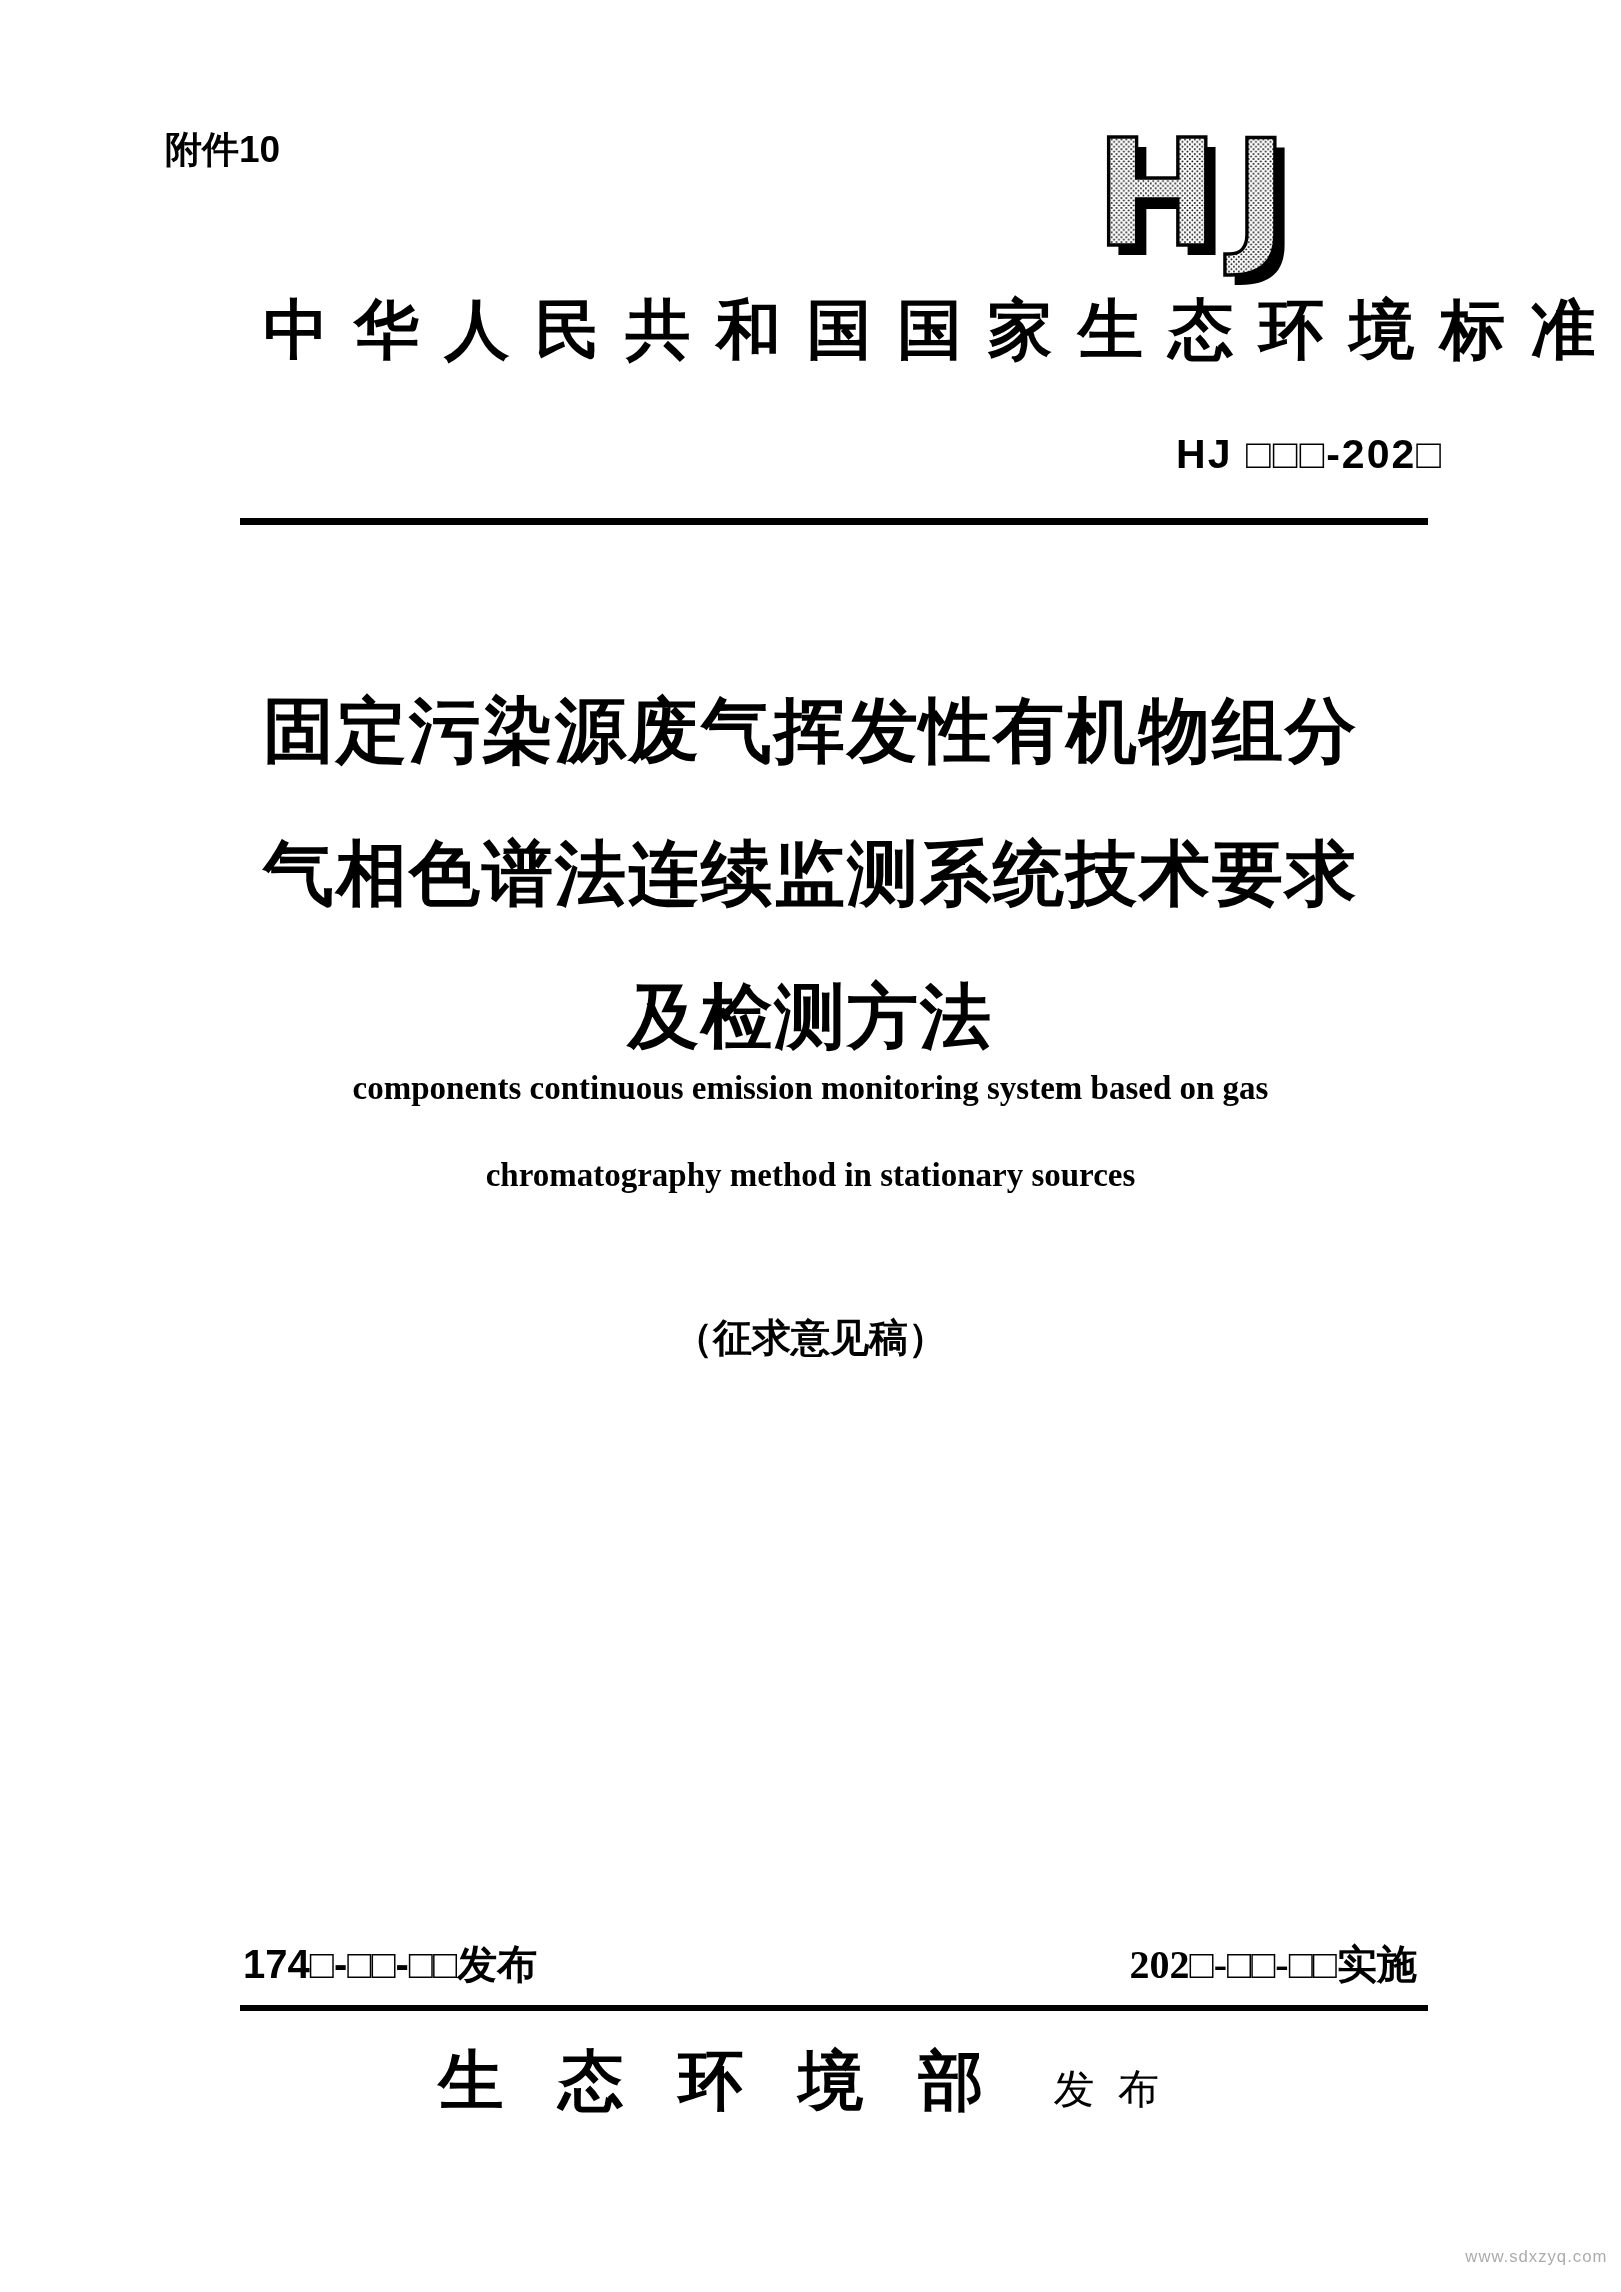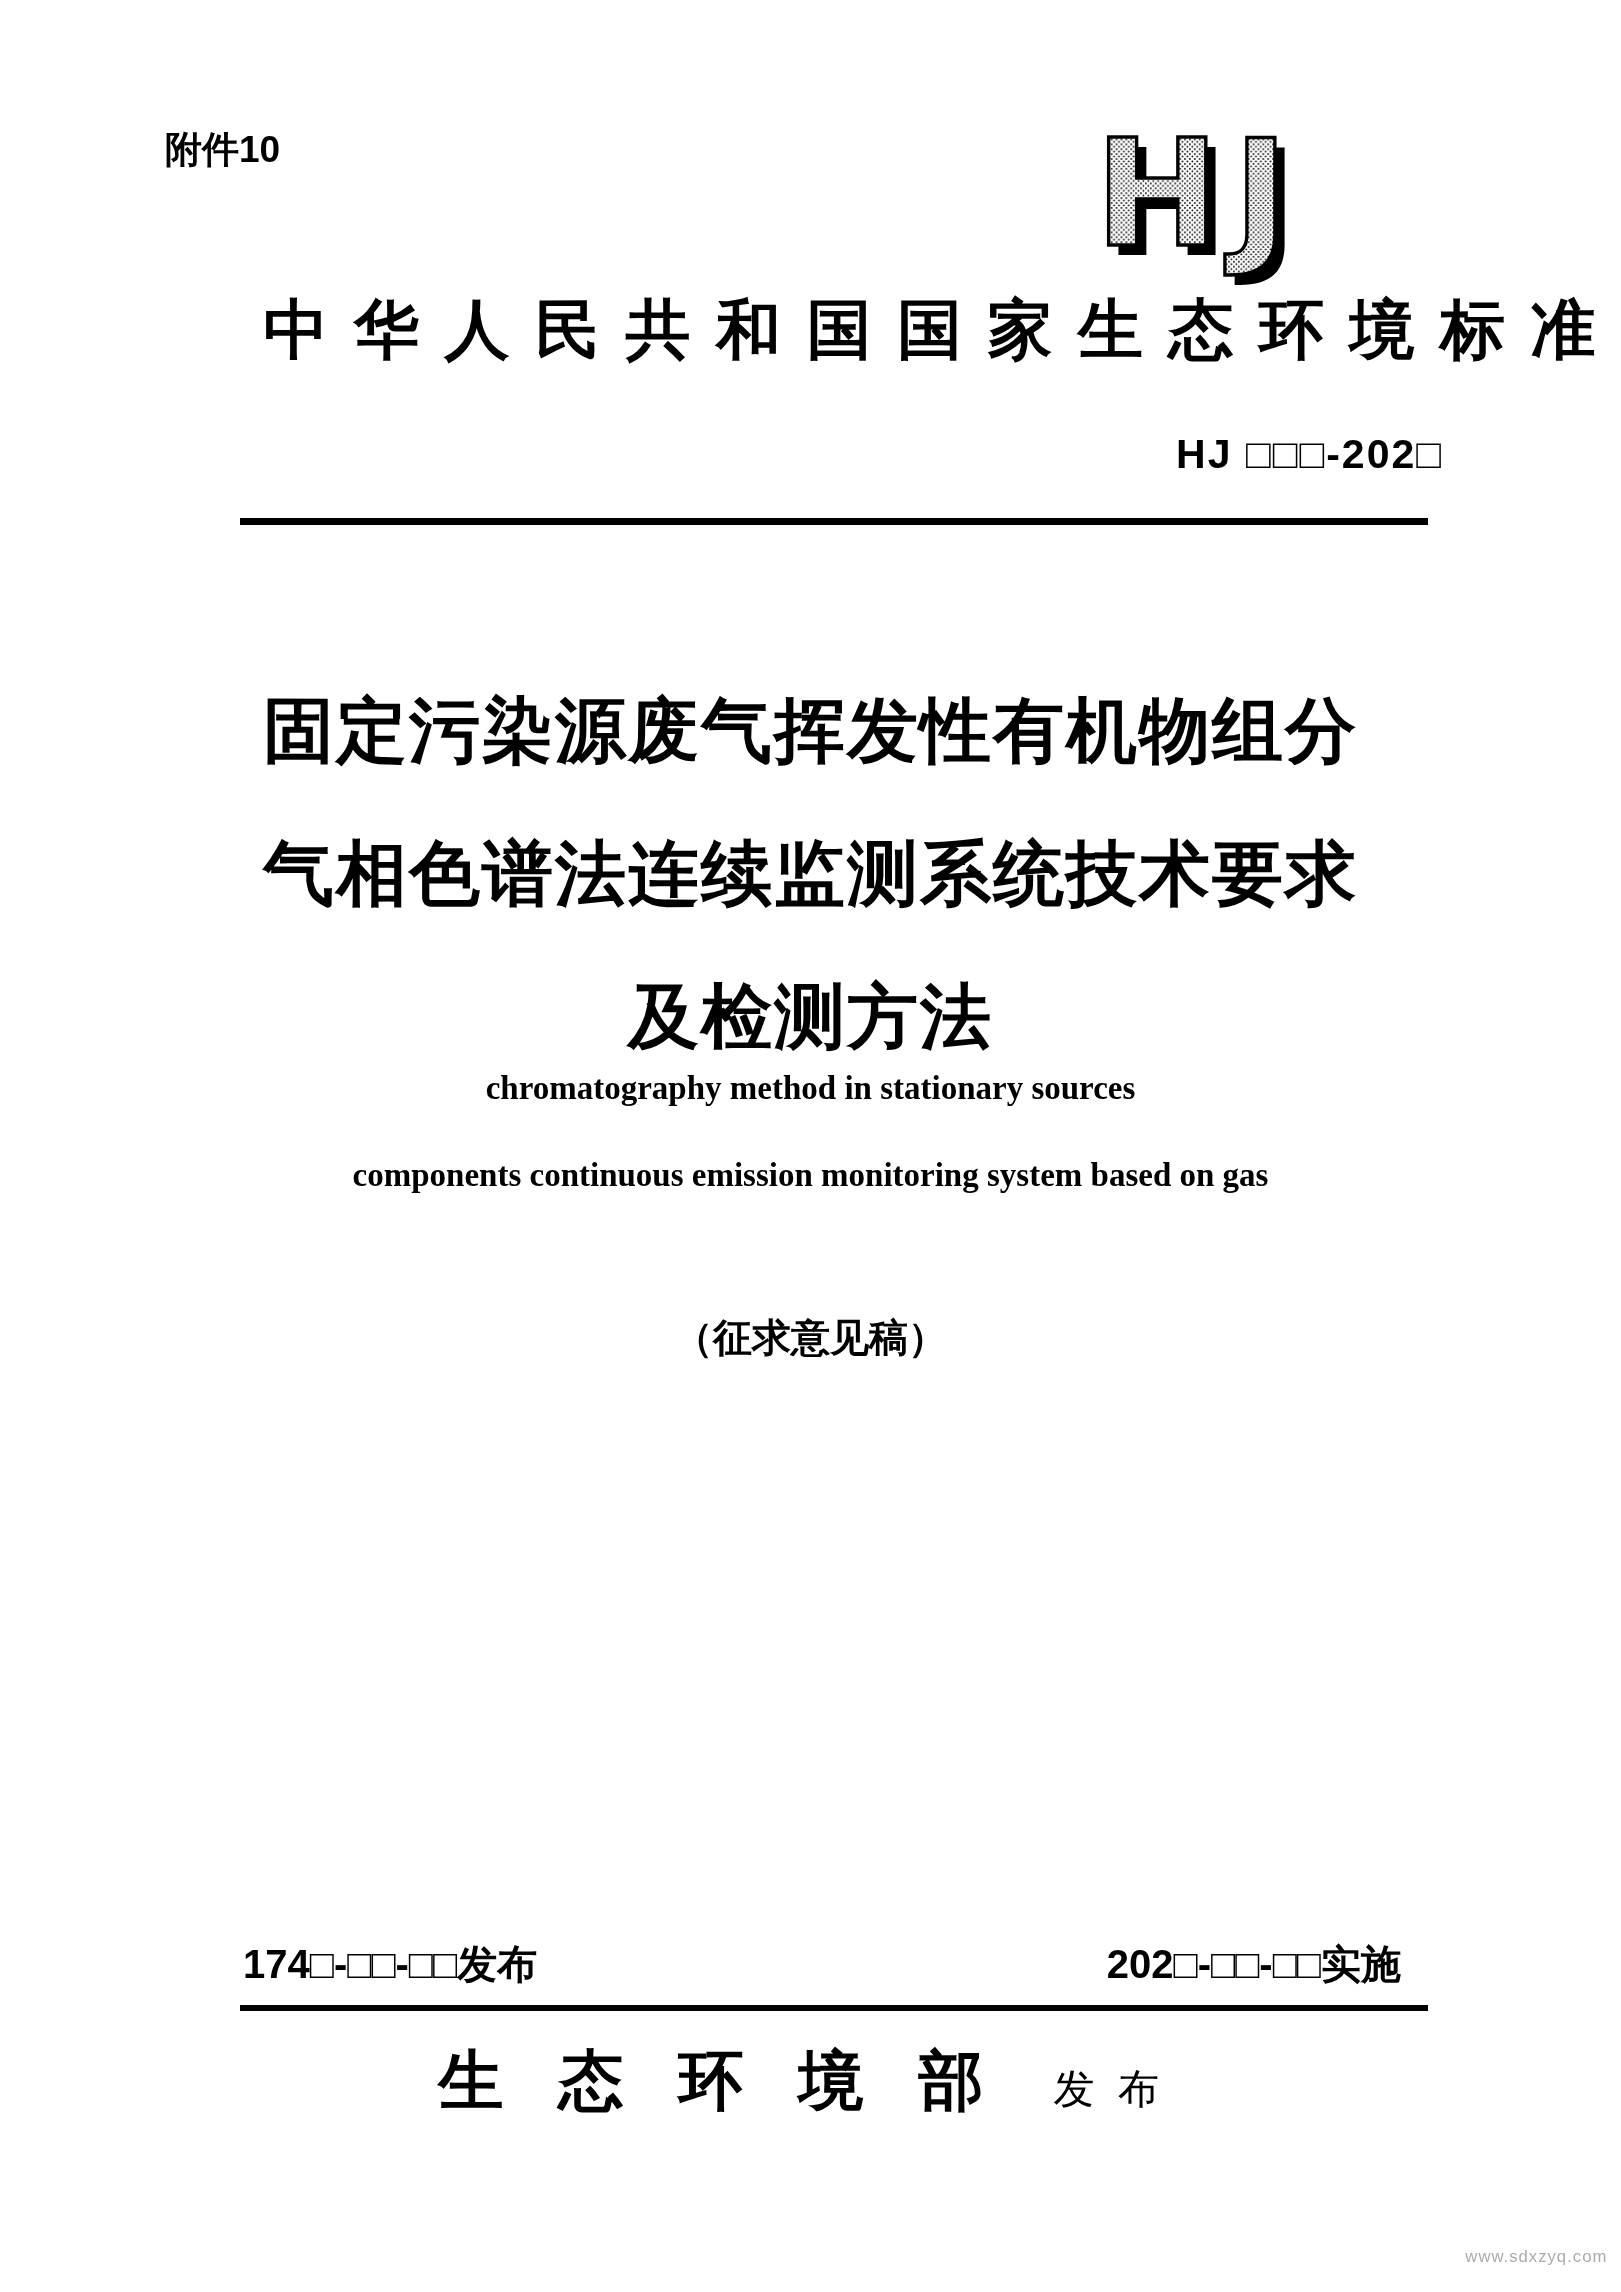--- a/index.html
+++ b/index.html
@@ -61,21 +61,21 @@
     text-align:center;
     font-size:39px;font-weight:bold;
     font-family:"Liberation Sans", sans-serif;
   }
   .date-row{
     position:absolute;left:0;right:0;top:1937px;height:49px;
     font-size:40px;font-weight:bold;
     font-family:"Liberation Sans", sans-serif;
   }
   .issue-date{position:absolute;left:243px;top:0;white-space:nowrap;}
-  .implement-date{position:absolute;right:220px;top:0;white-space:nowrap;}
+  .implement-date{position:absolute;right:204px;top:0;white-space:nowrap;font-family:Liberation Serif, serif;}
   .ministry-line{
     position:absolute;left:0;right:0;top:2037px;
     text-align:center;white-space:nowrap;
   }
   .issuer-name{
     display:inline-block;
     font-family:"Liberation Serif", serif;
     font-weight:bold;
     font-size:65px;
     letter-spacing:55px;
@@ -132,22 +132,22 @@
 
   <div class="rule rule-top"></div>
 
   <div class="title-zh">
     <div>固定污染源废气挥发性有机物组分</div>
     <div>气相色谱法连续监测系统技术要求</div>
     <div>及检测方法</div>
   </div>
 
   <div class="title-en">
+    <div>components continuous emission monitoring system based on gas</div>
     <div>chromatography method in stationary sources</div>
-    <div>components continuous emission monitoring system based on gas</div>
   </div>
 
   <div class="draft-note">（征求意见稿）</div>
 
   <div class="date-row">
     <span class="issue-date">174□-□□-□□发布</span>
     <span class="implement-date">202□-□□-□□实施</span>
   </div>
 
   <div class="rule rule-bottom"></div>

